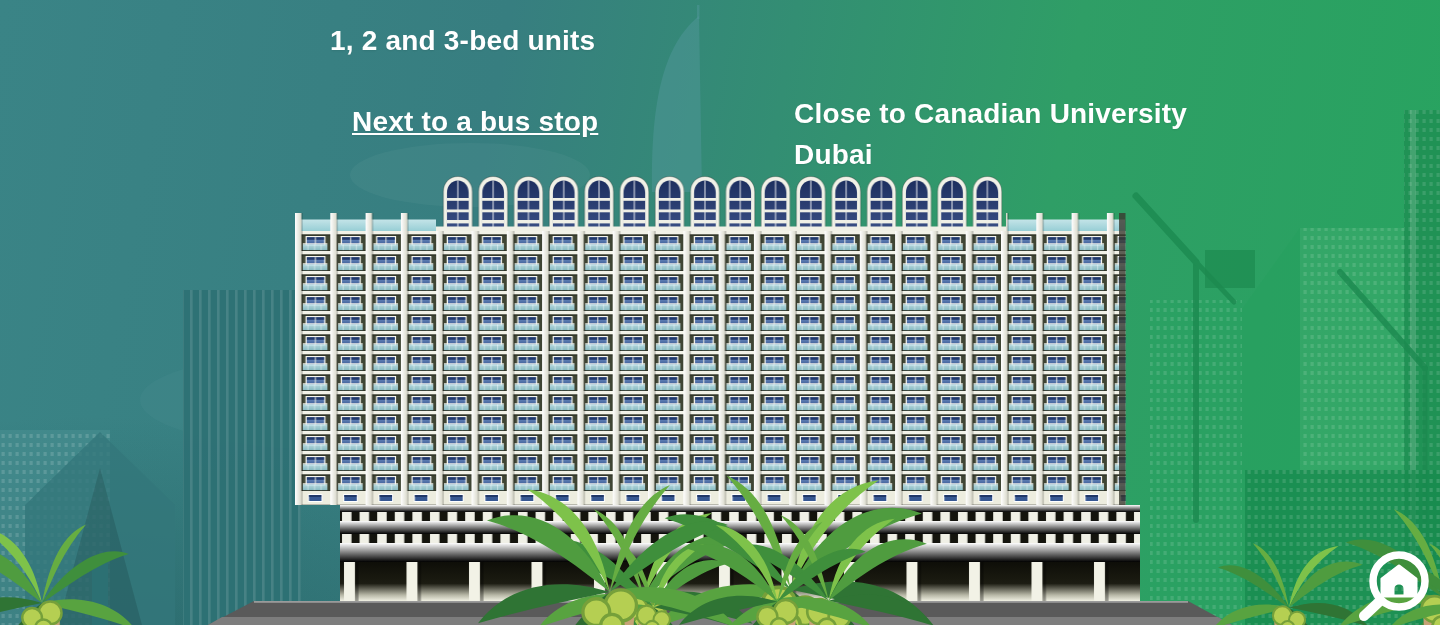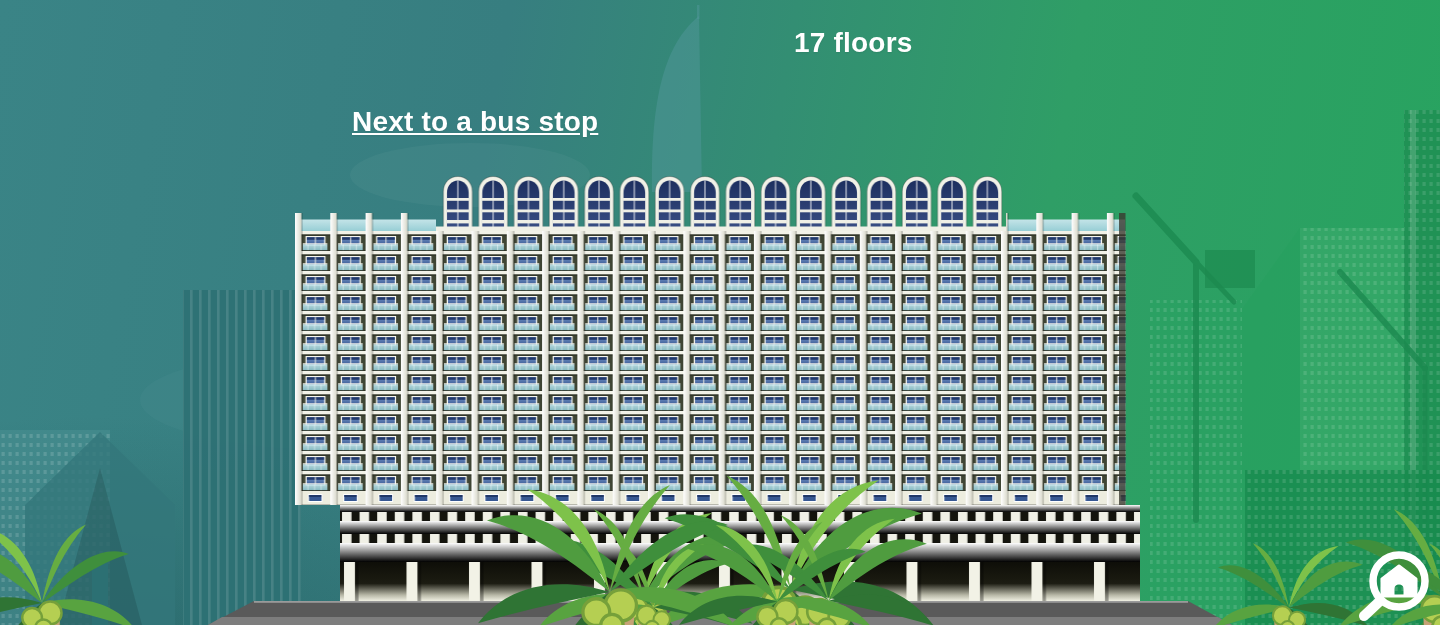--- a/index.html
+++ b/index.html
@@ -236,22 +236,23 @@
       <use href="#palm" transform="translate(400,628) scale(-.55,.55) translate(-60,-206)"></use>
       <use href="#palm" transform="translate(438,628) scale(.60) translate(-60,-206)"></use>
       <use href="#palm" transform="translate(996,628) scale(.45) translate(-60,-206)"></use>
       <use href="#palm" transform="translate(1040,626) scale(.62) translate(-60,-206)"></use>
       <use href="#palm" transform="translate(1098,626) scale(-.75,.75) translate(-60,-206)"></use>
       <use href="#palm" transform="translate(1142,627) scale(-.56,.56) translate(-60,-206)"></use>
       <use href="#palm" transform="translate(1172,628) scale(.45) translate(-60,-206)"></use>
     </g>
   </svg>
 
+  <div class="callout" id="c-units">1, 2 and 3-bed units</div>
   <div class="callout" id="c-bus">Next to a bus stop</div>
-  <div class="callout" id="c-floors">17 floors</div>
+  <div class="callout" id="c-university">Close to Canadian University Dubai</div>
 
   <svg class="logo" width="85" height="78" viewBox="0 0 85 78">
     <g>
       <circle cx="52" cy="36" r="26" fill="none" stroke="var(--logo-white)" stroke-width="7.5"></circle>
       <line x1="33" y1="56" x2="17" y2="71" stroke="var(--logo-white)" stroke-width="10" stroke-linecap="round"></line>
       <path fill="var(--logo-white)" fill-rule="evenodd" stroke="var(--logo-white)" stroke-width="3" stroke-linejoin="round" d="M52 21 L69 34 L69 51 L35 51 L35 34 Z
                M46 51 L46 44 C46 36 58 36 58 44 L58 51 Z"></path>
     </g>
   </svg>
 

